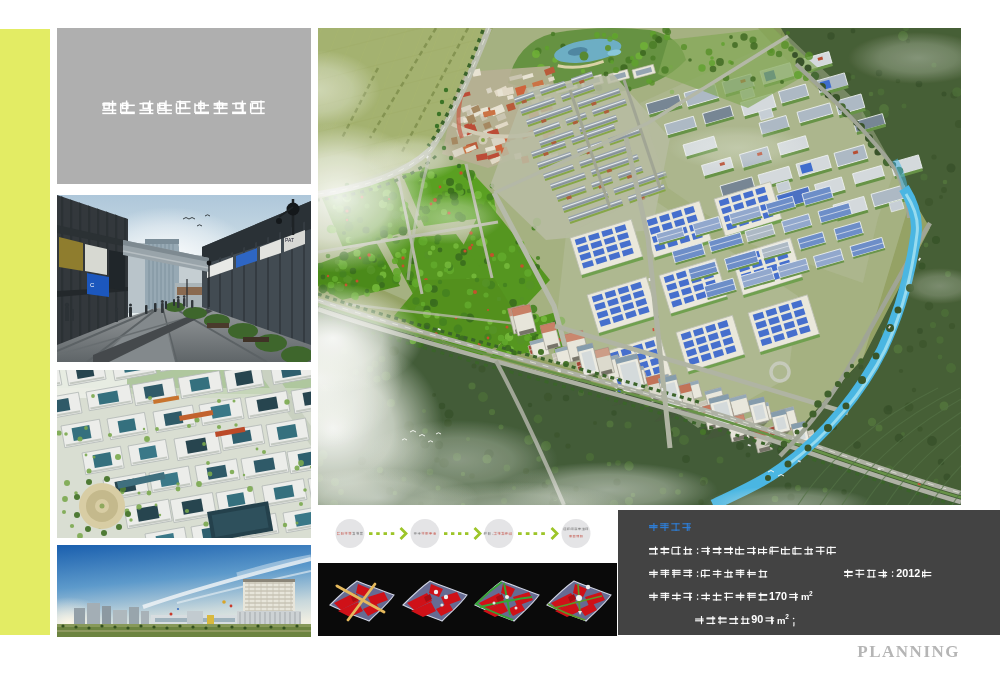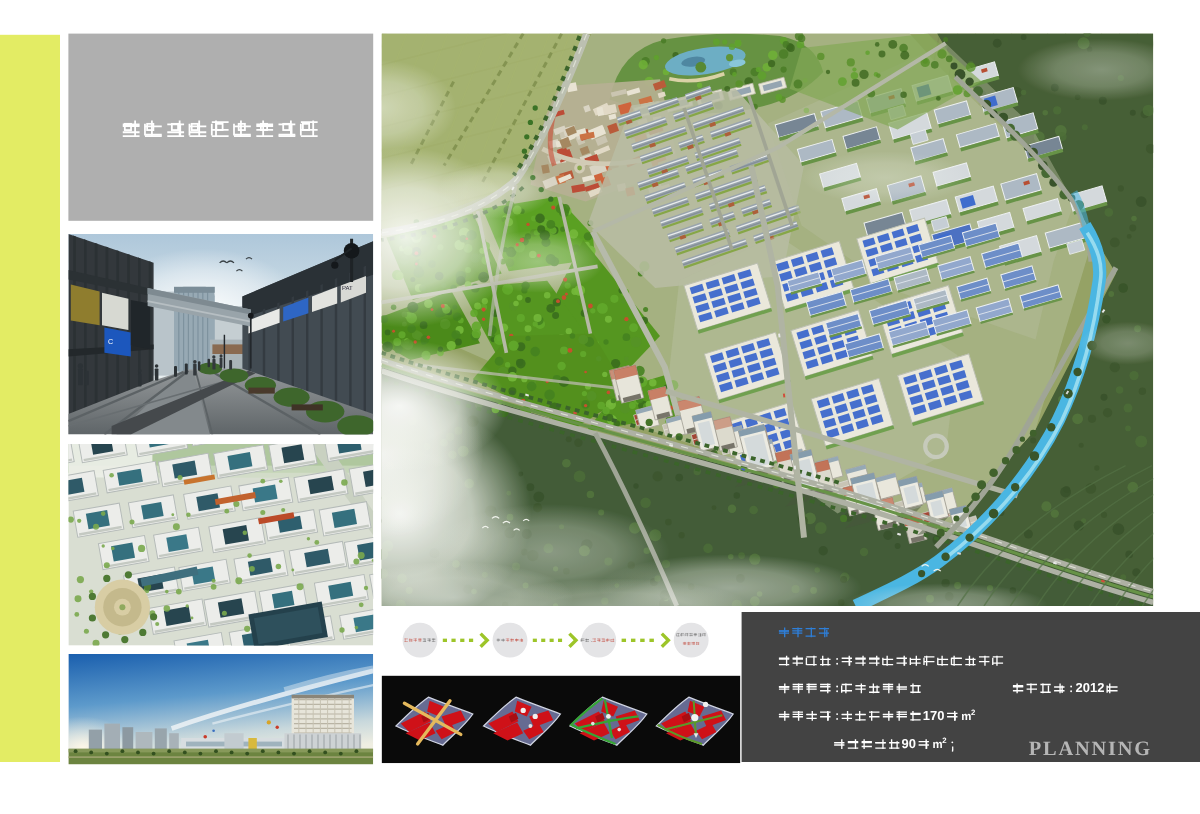--- a/index.html
+++ b/index.html
@@ -3008,12 +3008,12 @@
           <path d="M153.8,106.0V114.2"></path>
           <path d="M154.2,107.7V114.0"></path>
         </g>
         <text x="159" y="113.5" font-family="Liberation Sans" font-size="9.5" font-weight="bold" fill="#fff">m</text>
         <text x="167.3" y="109.0" font-family="Liberation Sans" font-size="6.5" font-weight="bold" fill="#fff">2</text>
         <circle cx="175.6" cy="108.6" r="0.77" fill="#ffffff"></circle>
         <path d="M175.9,112.1q0.2,2.70 -0.2,4.32" stroke="#ffffff" stroke-width="1.10" fill="none"></path>
       </g>
     </svg></div>
 
-<div class="abs" style="left:800px;top:614px;width:160px;height:20px;text-align:right;font-family:'Liberation Serif',serif;font-weight:bold;font-size:17px;letter-spacing:1.5px;color:#b5b5b5;">PLANNING</div>
+<div class="abs" style="left:800px;top:642px;width:160px;height:20px;text-align:right;font-family:'Liberation Serif',serif;font-weight:bold;font-size:17px;letter-spacing:1.5px;color:#b5b5b5;">PLANNING</div>
 </body></html>

